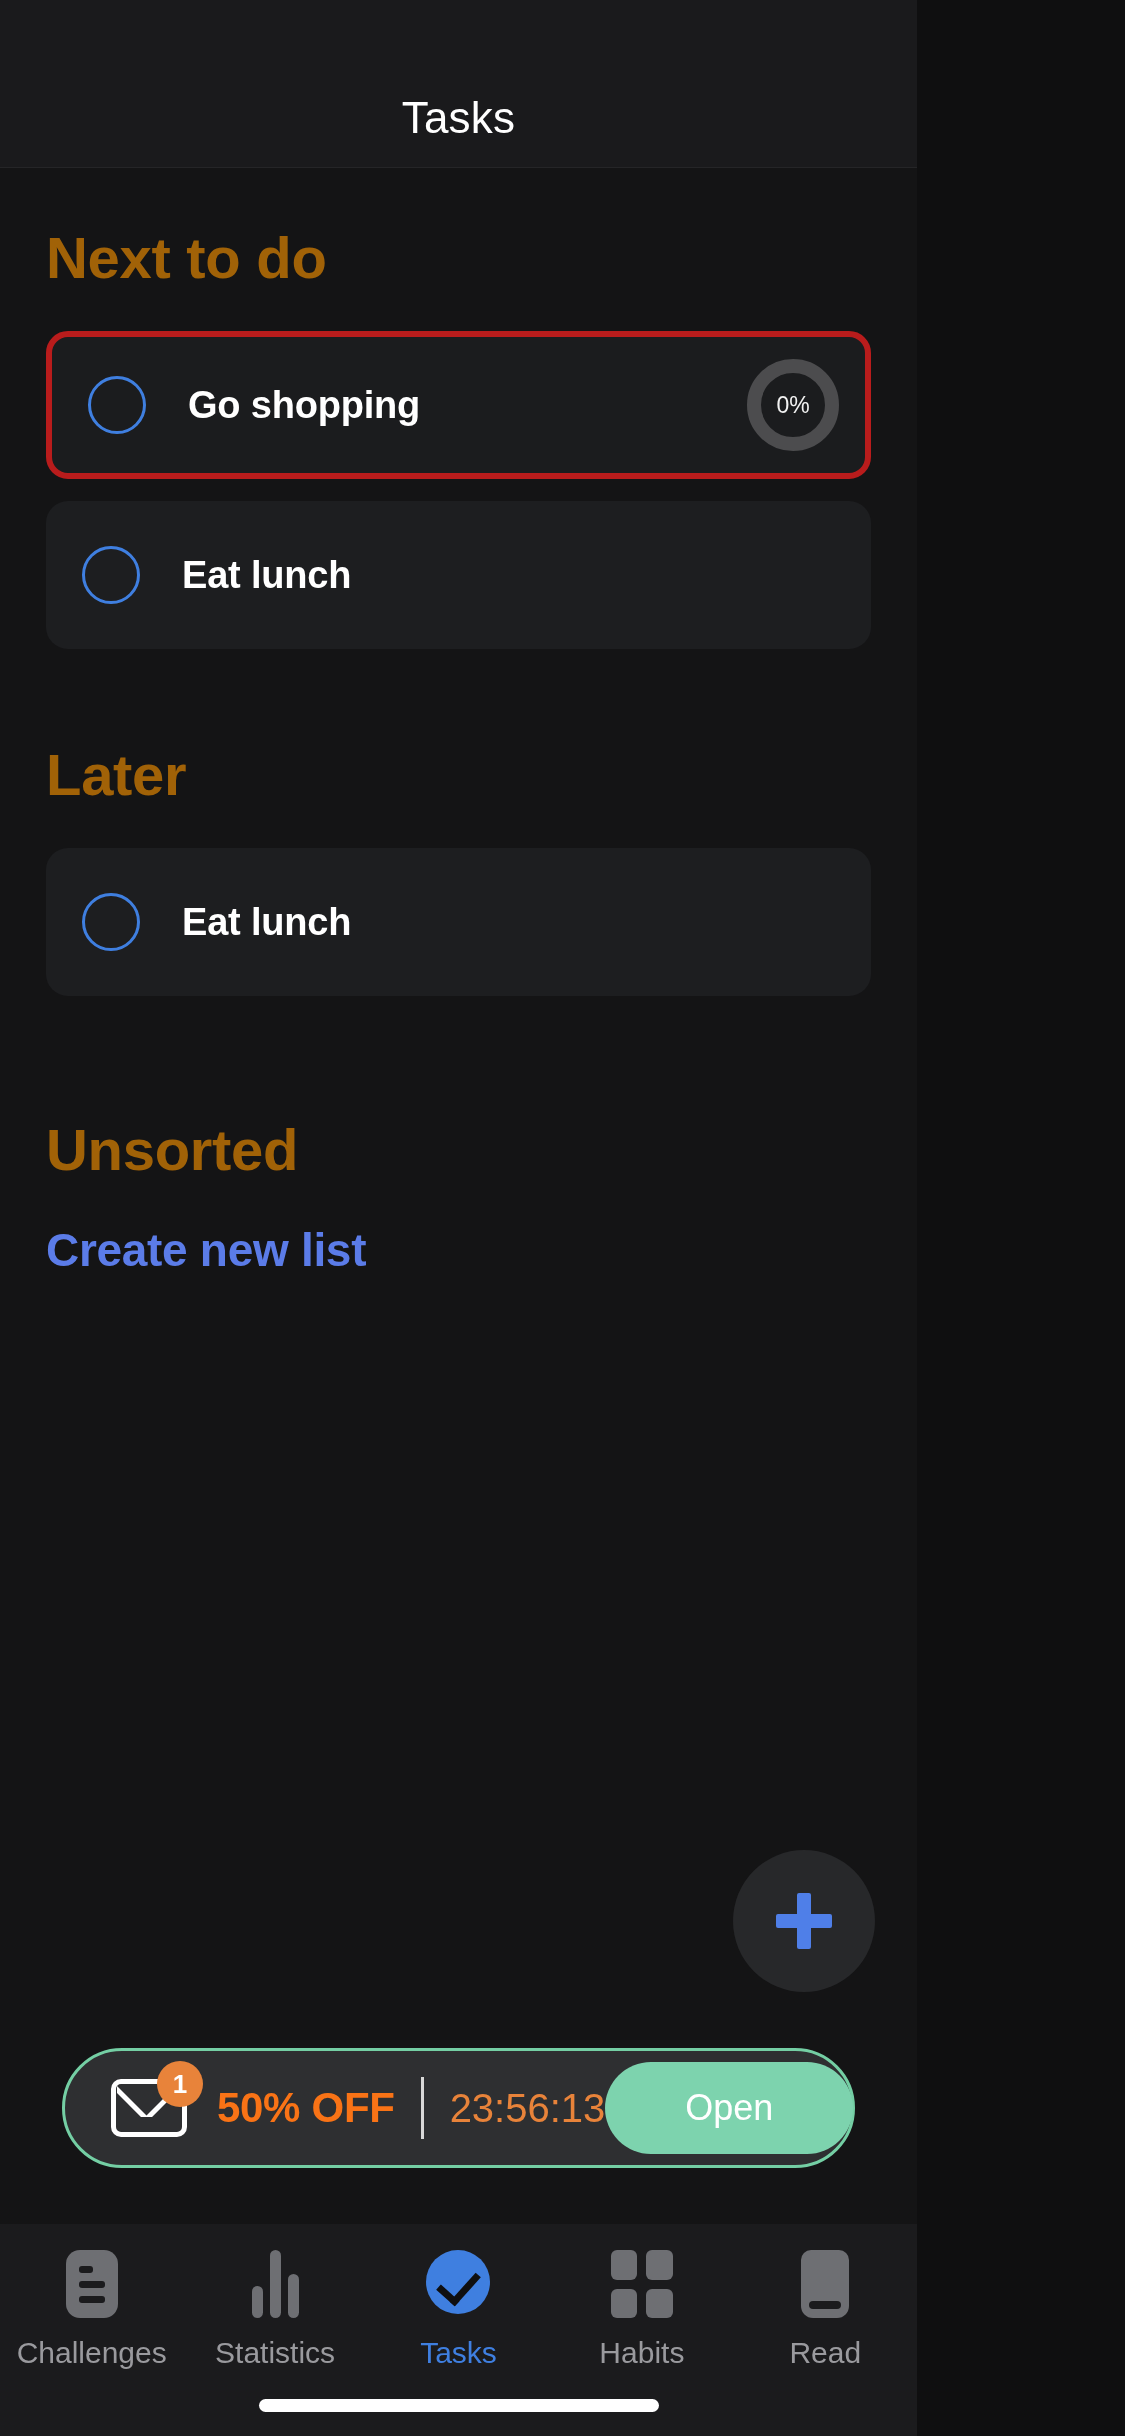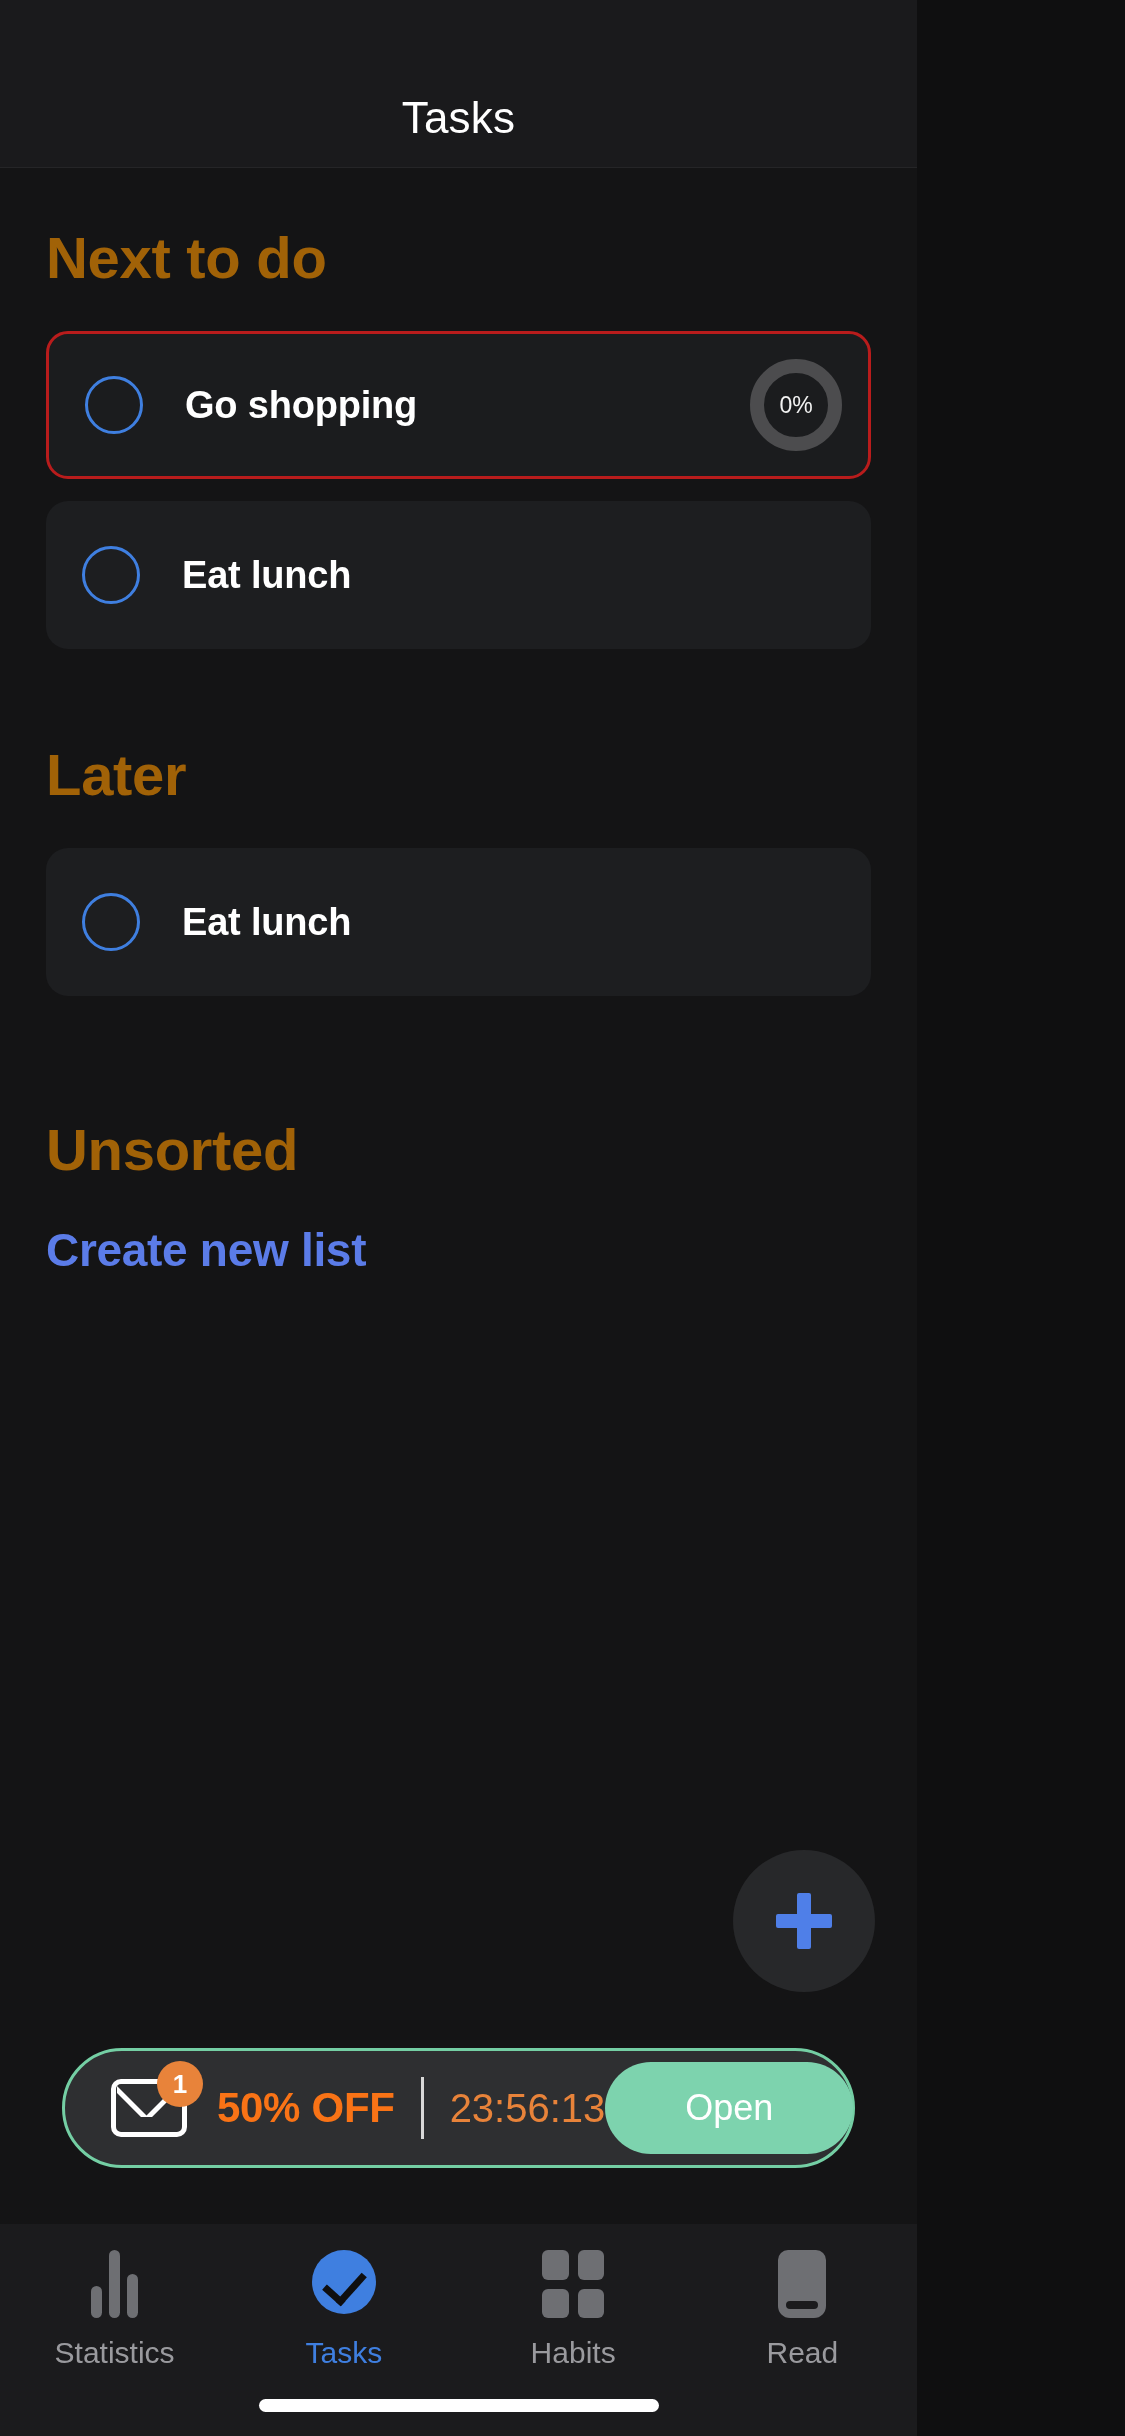--- a/index.html
+++ b/index.html
@@ -35,21 +35,21 @@
 
   .task-card {
     position:relative;
     height:148px;
     background:#1d1e20;
     border-radius:22px;
     display:flex; align-items:center;
     padding:0 26px 0 36px;
   }
   .task-card.selected {
-    border:3px solid #b91c1c;
+    border:6px solid #b91c1c;
     background:#1b1c1e;
   }
   .checkbox {
     width:58px; height:58px; flex:0 0 58px;
     border:3px solid #3f7fe0;
     border-radius:50%;
     background:transparent;
   }
   .task-title {
     margin-left:42px;
@@ -239,23 +239,33 @@
         <div class="promo-spacer"></div>
         <div class="promo-btn">Open</div>
 
       </div>
     </div>
 
   </div>
 
   <div class="tabbar">
 
-
     <div class="tab">
       <div class="tab-icon">
+        <div class="ic-chal">
+            <i></i>
+            <i></i>
+            <i></i>
+          </div>
+      </div>
+      <div class="tab-label">Challenges</div>
+    </div>
+
+    <div class="tab">
+      <div class="tab-icon">
         <div class="ic-stat">
             <i></i>
             <i></i>
             <i></i>
           </div>
       </div>
       <div class="tab-label">Statistics</div>
     </div>
 
     <div class="tab active">

